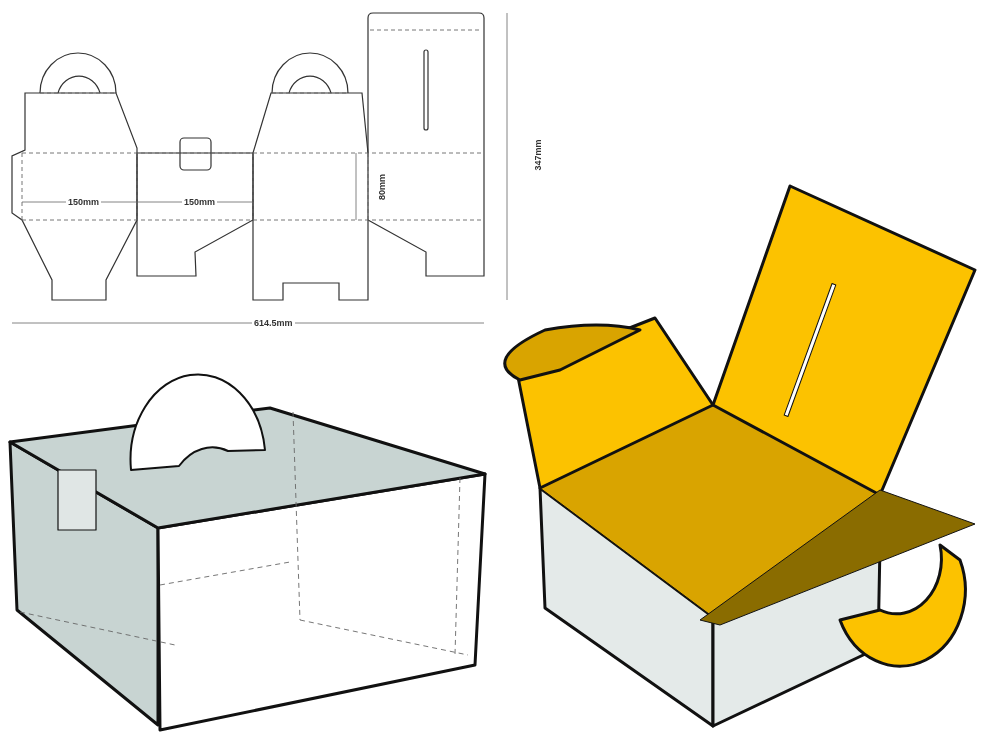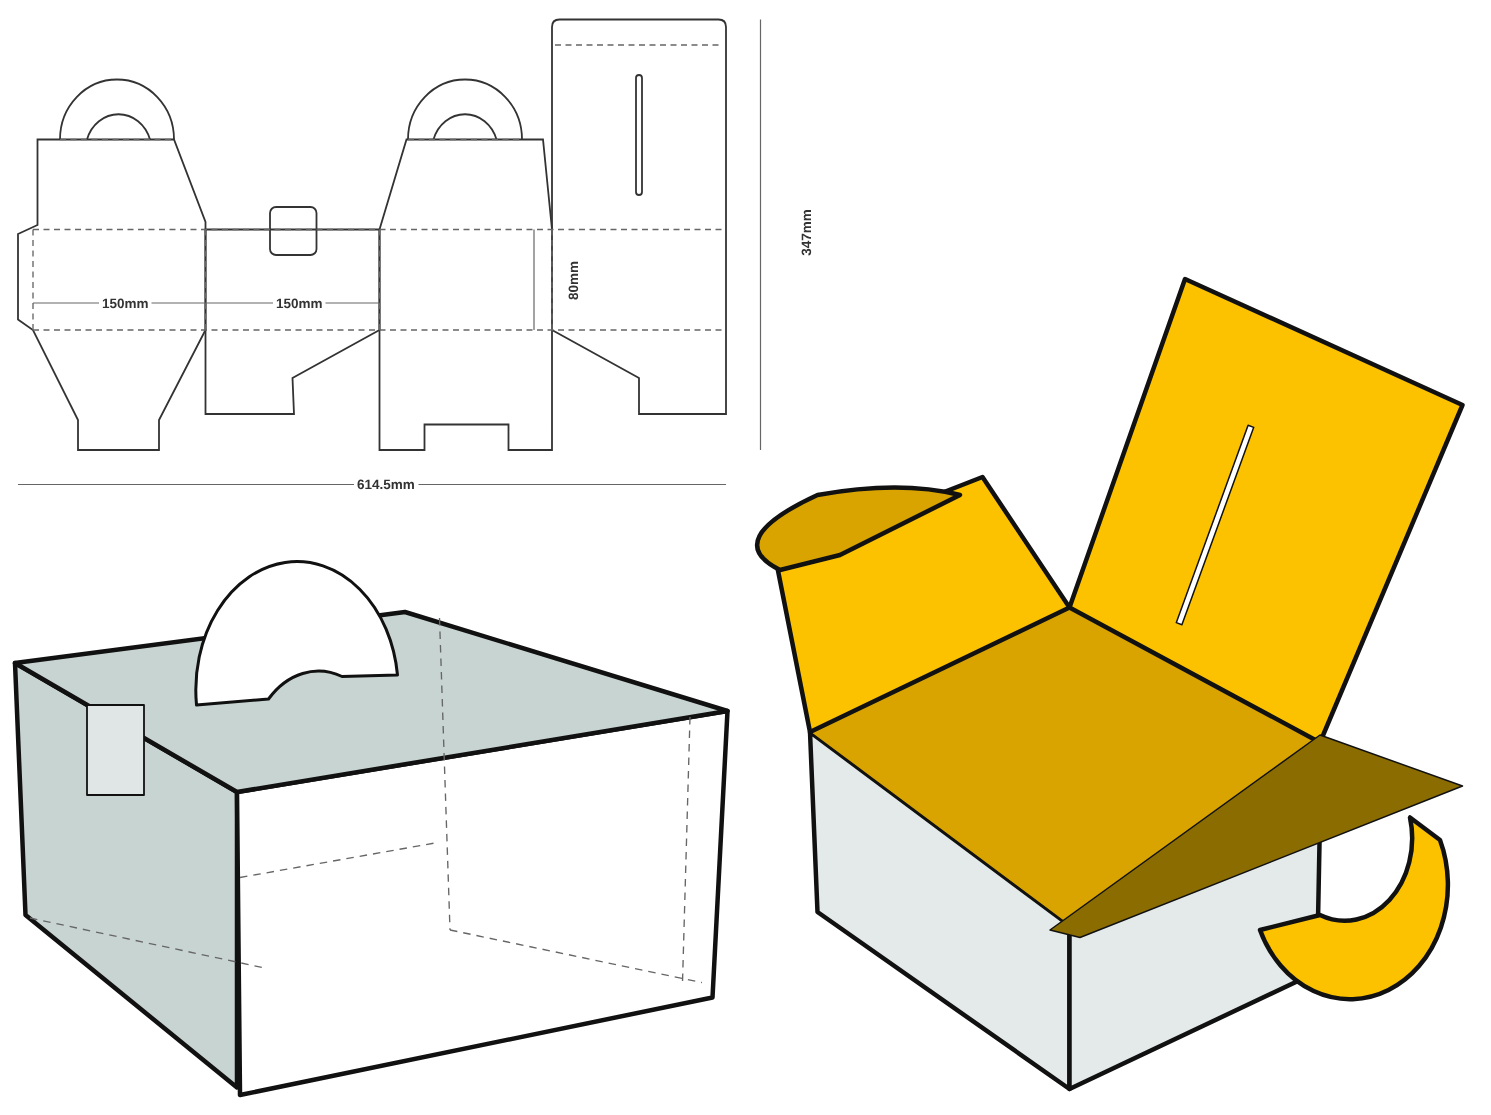--- a/index.html
+++ b/index.html
@@ -74,13 +74,13 @@
     <path d="M700 620 L880 490 L975 524 L720 625 Z" fill="#8a6c00" stroke-width="1"></path>
     <path d="M840 620 A60 70 0 0 0 960 560 L940 545 A45 55 0 0 1 880 610 Z" fill="#fcc200" stroke-width="3"></path>
     <rect x="808" y="280" width="4" height="140" fill="#fff" transform="rotate(20 810 350)" stroke-width="1"></rect>
   </g>
 </svg>
 
 <span class="dim-label" style="left:66px;top:197px;">150mm</span>
 <span class="dim-label" style="left:182px;top:197px;">150mm</span>
 <span class="dim-label vert" style="left:367px;top:182px;">80mm</span>
 <span class="dim-label vert" style="left:520px;top:150px;">347mm</span>
-<span class="dim-label" style="left:236px;top:318px;">614.5mm</span>
+<span class="dim-label" style="left:252px;top:318px;">614.5mm</span>
 
 </body></html>

